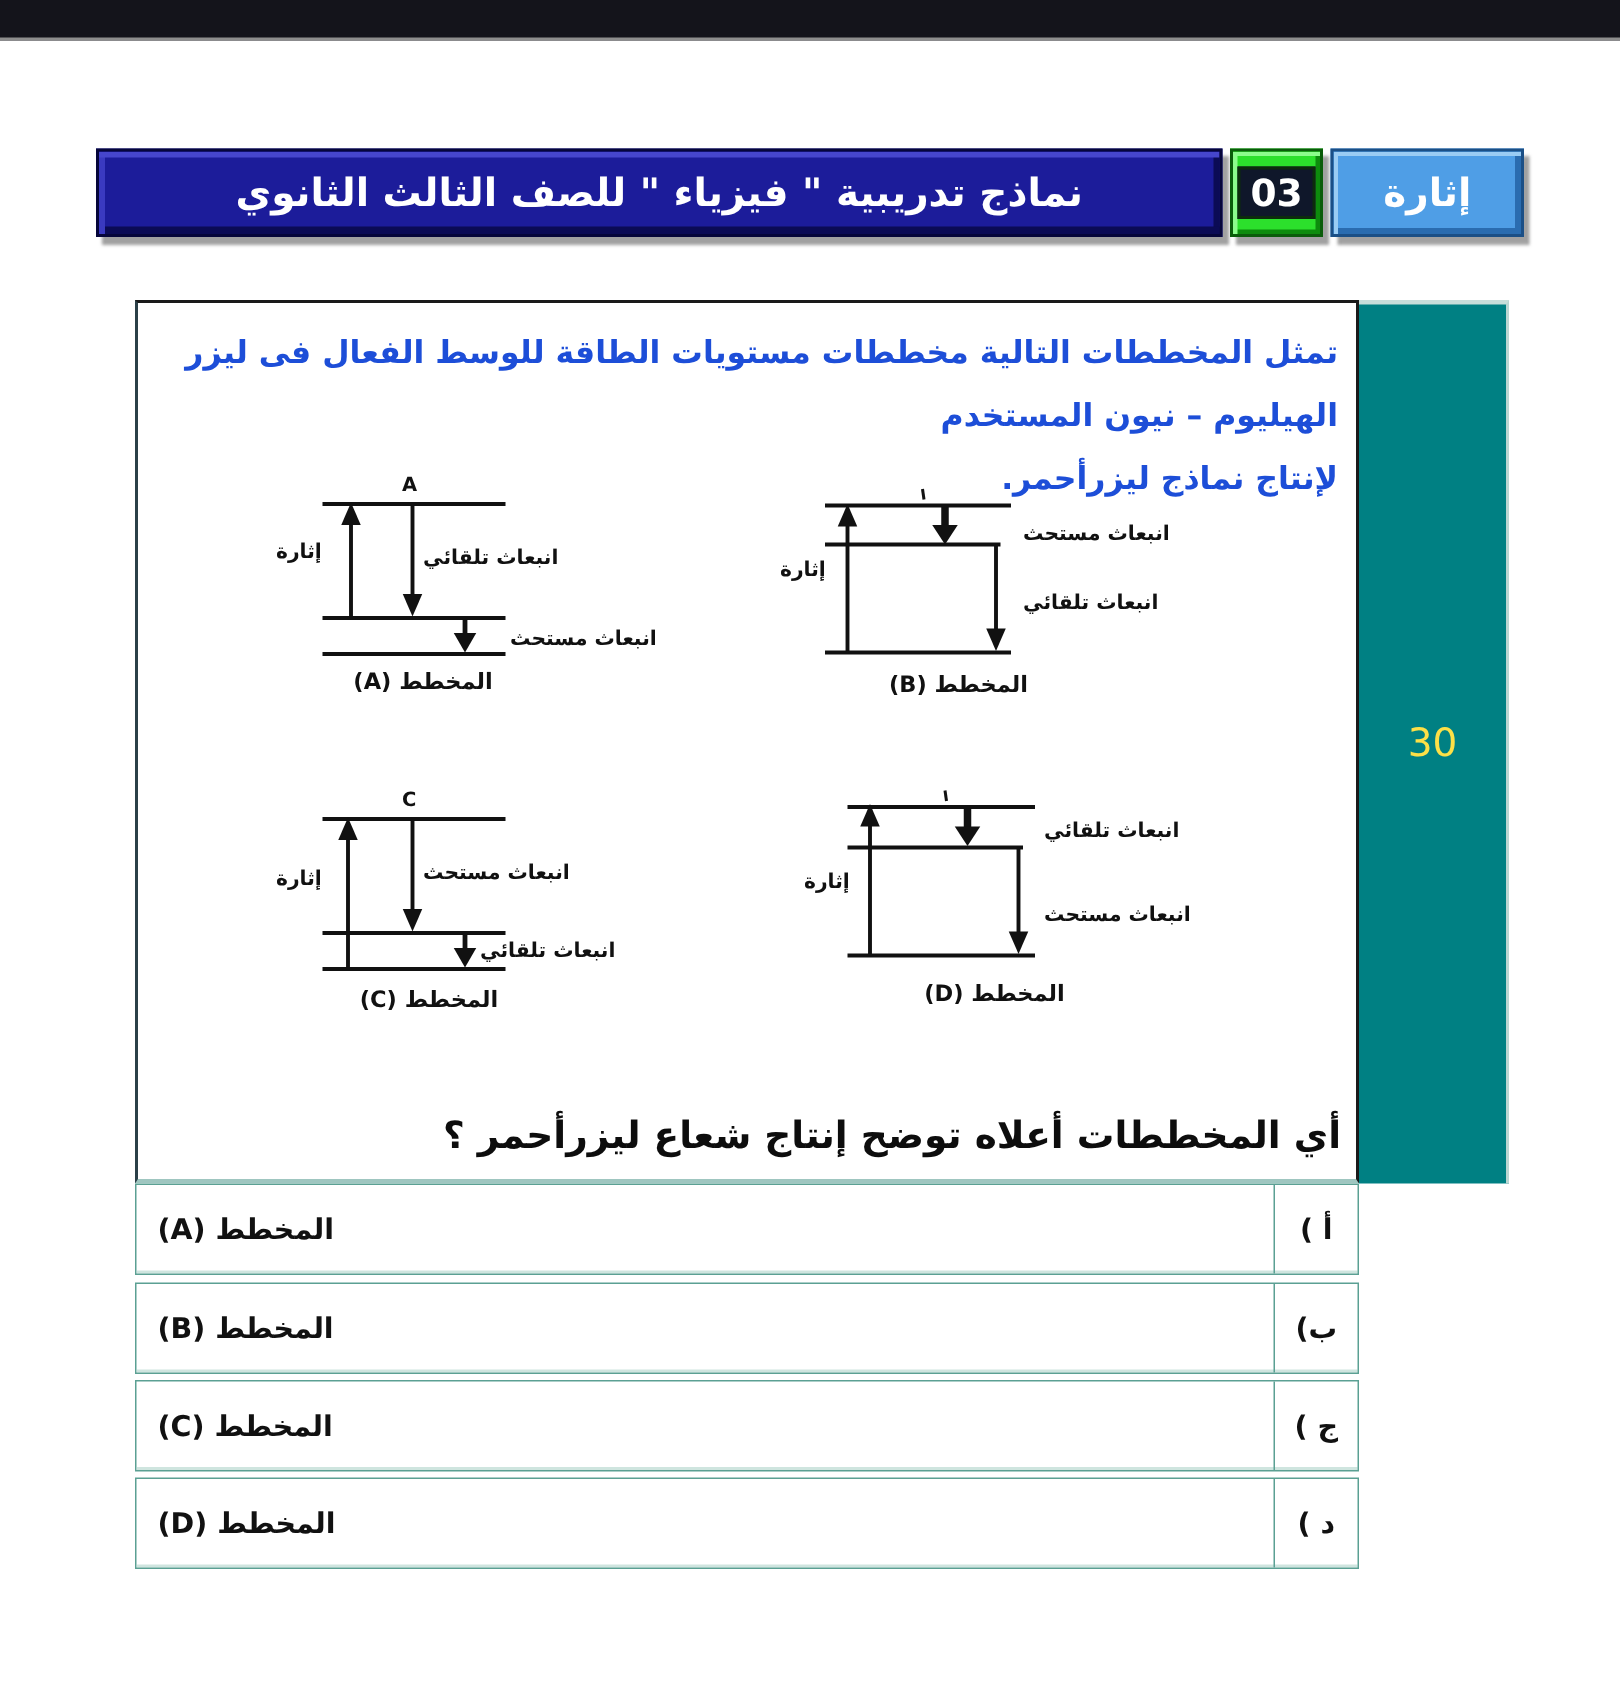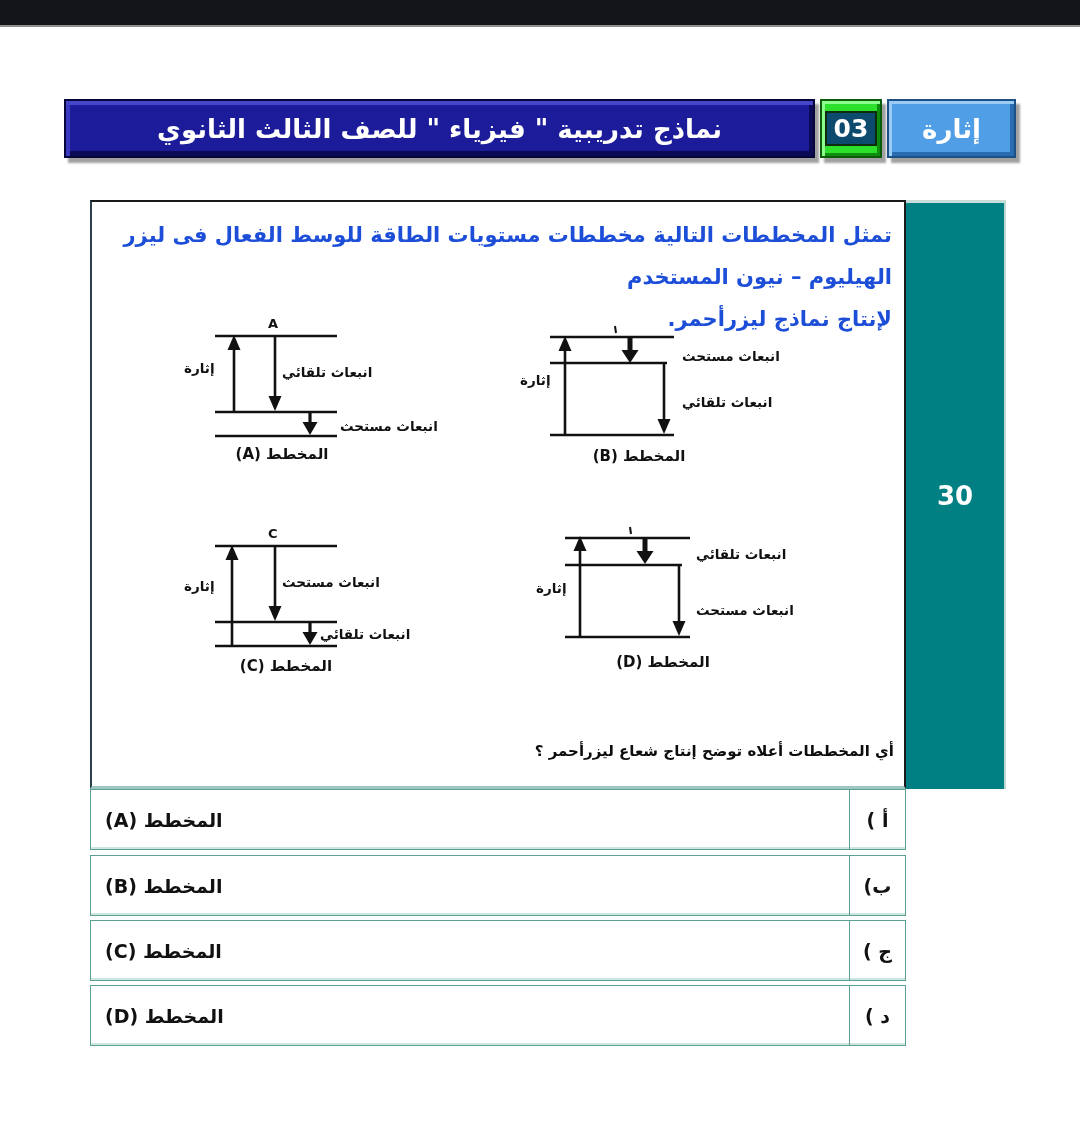--- a/index.html
+++ b/index.html
@@ -11,38 +11,38 @@
 
   
   .banner-box { position:absolute; top:99px; height:59px; box-shadow:4px 5px 2px rgba(130,130,130,.75); }
   .title-box { left:64px; width:751px; background:#1c1c9a; border:2px solid #06063a;
                box-shadow:inset 0 4px 0 #4646cc, inset 4px 0 0 #3a3ac0, inset 0 -5px 0 #0b0b55, inset -4px 0 0 #0b0b55, 4px 5px 2px rgba(130,130,130,.75);
                display:flex; align-items:center; justify-content:center; }
   .title-box span { color:#ffffff; font-size:26px; font-weight:bold; letter-spacing:.2px; }
   .green-box { left:820px; width:62px; background:#2ce02c; border:2px solid #0a5c0a;
                box-shadow:inset 3px 3px 0 #8cfc8c, inset -3px -3px 0 #0d8c0d, 4px 5px 2px rgba(130,130,130,.75);
                display:flex; align-items:center; justify-content:center; }
-  .green-box span { color:#ffffff; font-size:25px; font-weight:bold; border:2px solid #0c2c0c; padding:1px 7px; background:#0c4a6e; }
+  .green-box span { color:#ffffff; font-size:25px; font-weight:bold; border:2px solid #0c2c0c; padding:1px 7px; background:#0f172a; }
   .blue-box { left:887px; width:129px; background:#4f9ee6; border:2px solid #1b4f86;
               box-shadow:inset 3px 3px 0 #9accf4, inset -4px -4px 0 #2a6cb0, 4px 5px 2px rgba(130,130,130,.75);
               display:flex; align-items:center; justify-content:center; }
   .blue-box span { color:#ffffff; font-size:26px; font-weight:bold; }
 
   
   .sidebar { position:absolute; left:906px; top:200px; width:100px; height:589px; background:#008083;
              border-top:3px solid #c8deda; border-right:2px solid #bcd6d2;
              display:flex; align-items:center; justify-content:center; }
-  .sidebar span { color:#ffffff; font-size:26px; font-weight:bold; }
+  .sidebar span { color:#fde047; font-size:26px; font-weight:normal; }
 
   .qbox { position:absolute; left:90px; top:200px; width:816px; height:589px; background:#ffffff;
           border-top:2px solid #1a1a1a; border-left:2px solid #2b4048; border-right:2px solid #1a1a1a; border-bottom:3px solid #9fc6c0; }
   .intro { position:absolute; top:12px; right:12px; left:12px; direction:rtl; text-align:right;
            font-size:21px; font-weight:bold; color:#1d4ed8; line-height:42px; }
   .prompt { position:absolute; top:540px; right:10px; direction:rtl; text-align:right;
-            font-size:15px; font-weight:bold; color:#0d0d0d; }
+            font-size:25px; font-weight:bold; color:#0d0d0d; }
 
   
   .diagram { position:absolute; }
   .diag-a { left:90px;  top:118px; width:270px; height:150px; }
   .diag-b { left:420px; top:118px; width:290px; height:150px; }
   .diag-c { left:90px;  top:328px; width:270px; height:150px; }
   .diag-d { left:440px; top:320px; width:290px; height:155px; }
   .diagram svg { position:absolute; left:0; top:0; }
   .dlbl { position:absolute; direction:rtl; white-space:nowrap; font-size:13.5px; font-weight:bold; color:#111; }
   .dletter { position:absolute; font-size:13px; font-weight:bold; color:#111; }

